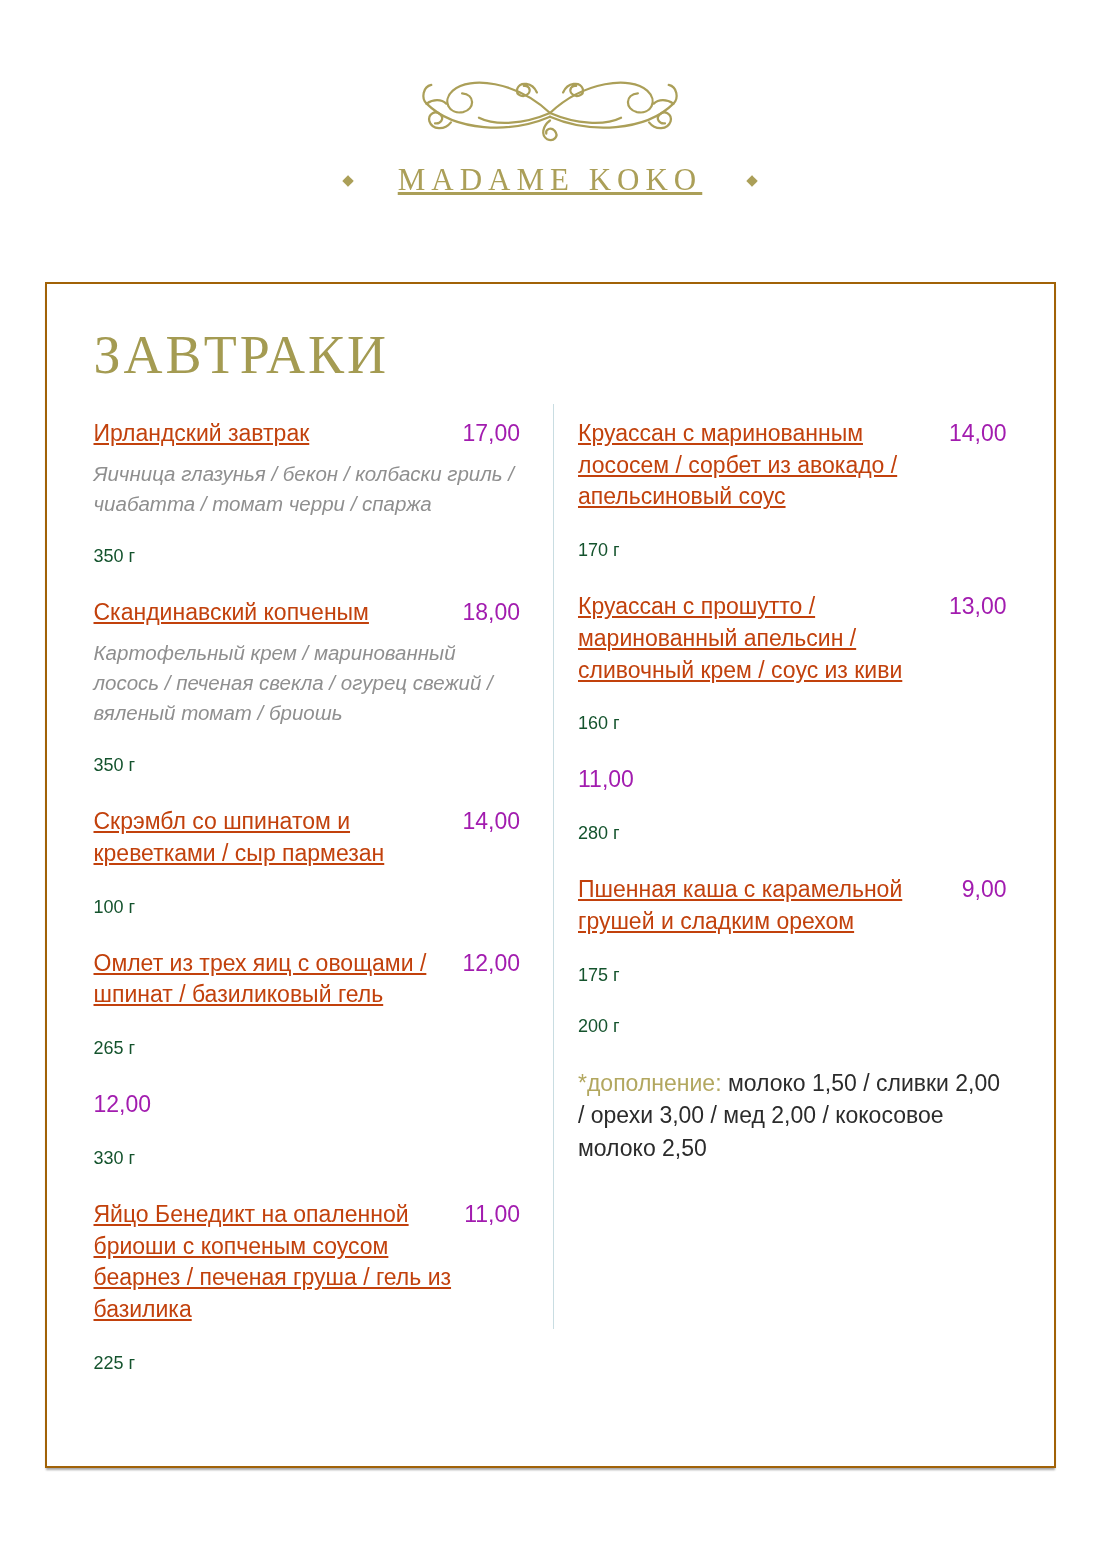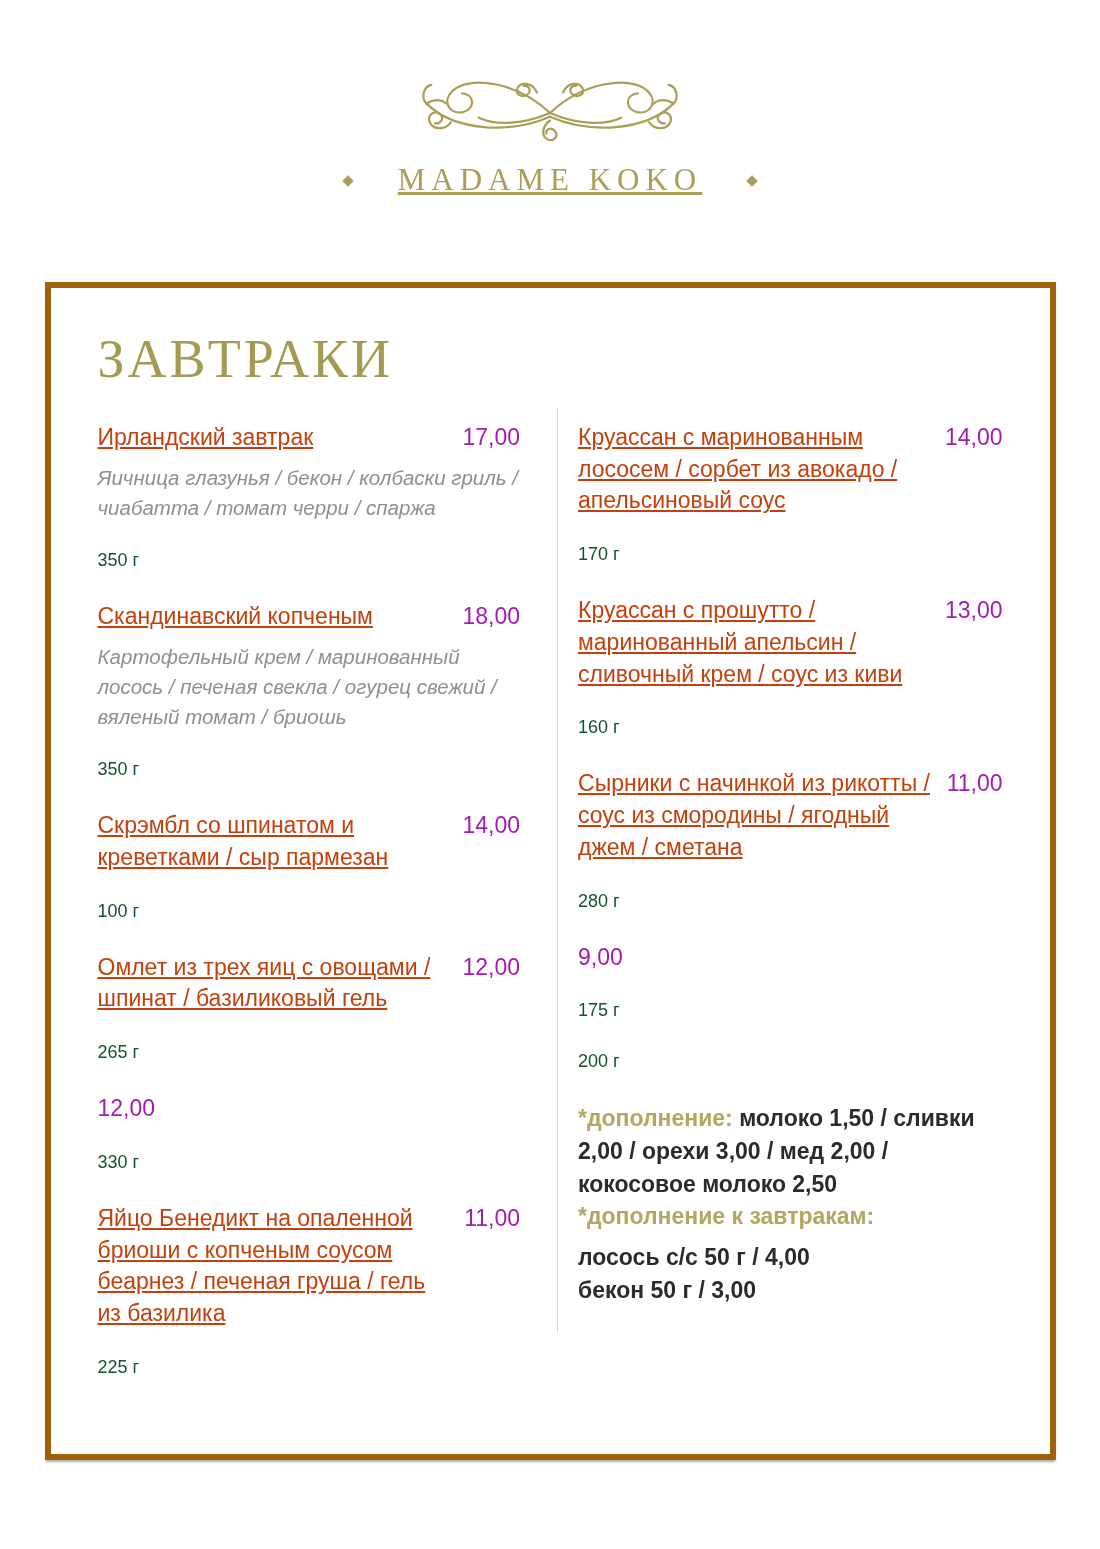--- a/index.html
+++ b/index.html
@@ -18,24 +18,24 @@
   .brand-name {
     font-family: "Liberation Serif", serif;
     font-size: 31px; letter-spacing: 6px;
     color: #ab9f58; white-space: nowrap; text-decoration: underline;
   }
   .diamond { color: #ab9f58; font-size: 15px; }
 
   .card {
     width: 1011px;
     margin: 84px auto 0 auto;
-    border: 6px solid #a16207;
+    border: 2px solid #a16207;
     background: #ffffff;
     box-shadow: 0 3px 2px -1px rgba(0,0,0,0.35);
-    padding: 40px 47px 46px 47px;
+    padding: 40px 47px 62px 47px;
     min-height: 1160px;
   }
   .section-title {
     font-family: "Liberation Serif", serif;
     font-size: 54px; font-weight: 400;
     color: #a49b52; letter-spacing: 3px;
     margin-bottom: 32px;
   }
   .columns { position: relative; display: flex; }
   .col { width: 428px; }
@@ -53,21 +53,21 @@
     font-size: 23px; line-height: 1.38; color: #c2410c; text-decoration: underline;
   }
   .item-price { font-size: 23px; line-height: 1.38; color: #a21caf; white-space: nowrap; }
   .item-desc {
     margin-top: 9px;
     font-style: italic; font-size: 20.5px; line-height: 1.47;
     color: #8f8f8f;
   }
   .item-weight { margin-top: 27px; font-size: 18px; color: #14532d; }
 
-  .note { font-size: 23px; line-height: 1.42; color: #2b2b2b; font-weight: bold; }
+  .note { font-size: 23px; line-height: 1.42; color: #2b2b2b; }
   .note-label { color: #b2a75f; }
   .note-label.block { display: block; margin-bottom: 8px; }
   .note-line { font-size: 23px; line-height: 1.42; color: #2b2b2b; }
 </style>
 </head>
 <body>
 
 <div class="header">
   <svg class="flourish" viewBox="0 0 320 92" aria-hidden="true">
     <g stroke="#ab9f58" fill="none" stroke-width="2.4" stroke-linecap="round">
@@ -163,44 +163,39 @@
     <div class="item-head">
       <div class="item-name">Круассан с прошутто / маринованный апельсин / сливочный крем / соус из киви</div>
       <div class="item-price">13,00</div>
     </div>
 
     <div class="item-weight">160 г</div>
   </div>
 
   <div class="item">
     <div class="item-head">
-      <div class="item-name">Сырники с начинкой из рикотты / соус из смородины / ягодный джем / сметана</div>
       <div class="item-price">11,00</div>
     </div>
 
     <div class="item-weight">280 г</div>
   </div>
 
   <div class="item">
     <div class="item-head">
+      <div class="item-name">Пшенная каша с карамельной грушей и сладким орехом</div>
       <div class="item-price">9,00</div>
     </div>
 
     <div class="item-weight">175 г</div>
   </div>
 
   <div class="item">
 
     <div class="item-weight">200 г</div>
   </div>
 
   <div class="note">
     <span class="note-label">*дополнение:</span><span class="note-text"> молоко 1,50 / сливки 2,00 / орехи 3,00 / мед 2,00 / кокосовое молоко 2,50</span>
   </div>
 
-  <div class="note">
-    <span class="note-label block">*дополнение к завтракам:</span>
-  <div class="note-line">лосось с/с 50 г / 4,00</div>
-          <div class="note-line">бекон 50 г / 3,00</div>
-        </div>
 </div>
   </div>
 </div>
 
 </body></html>

